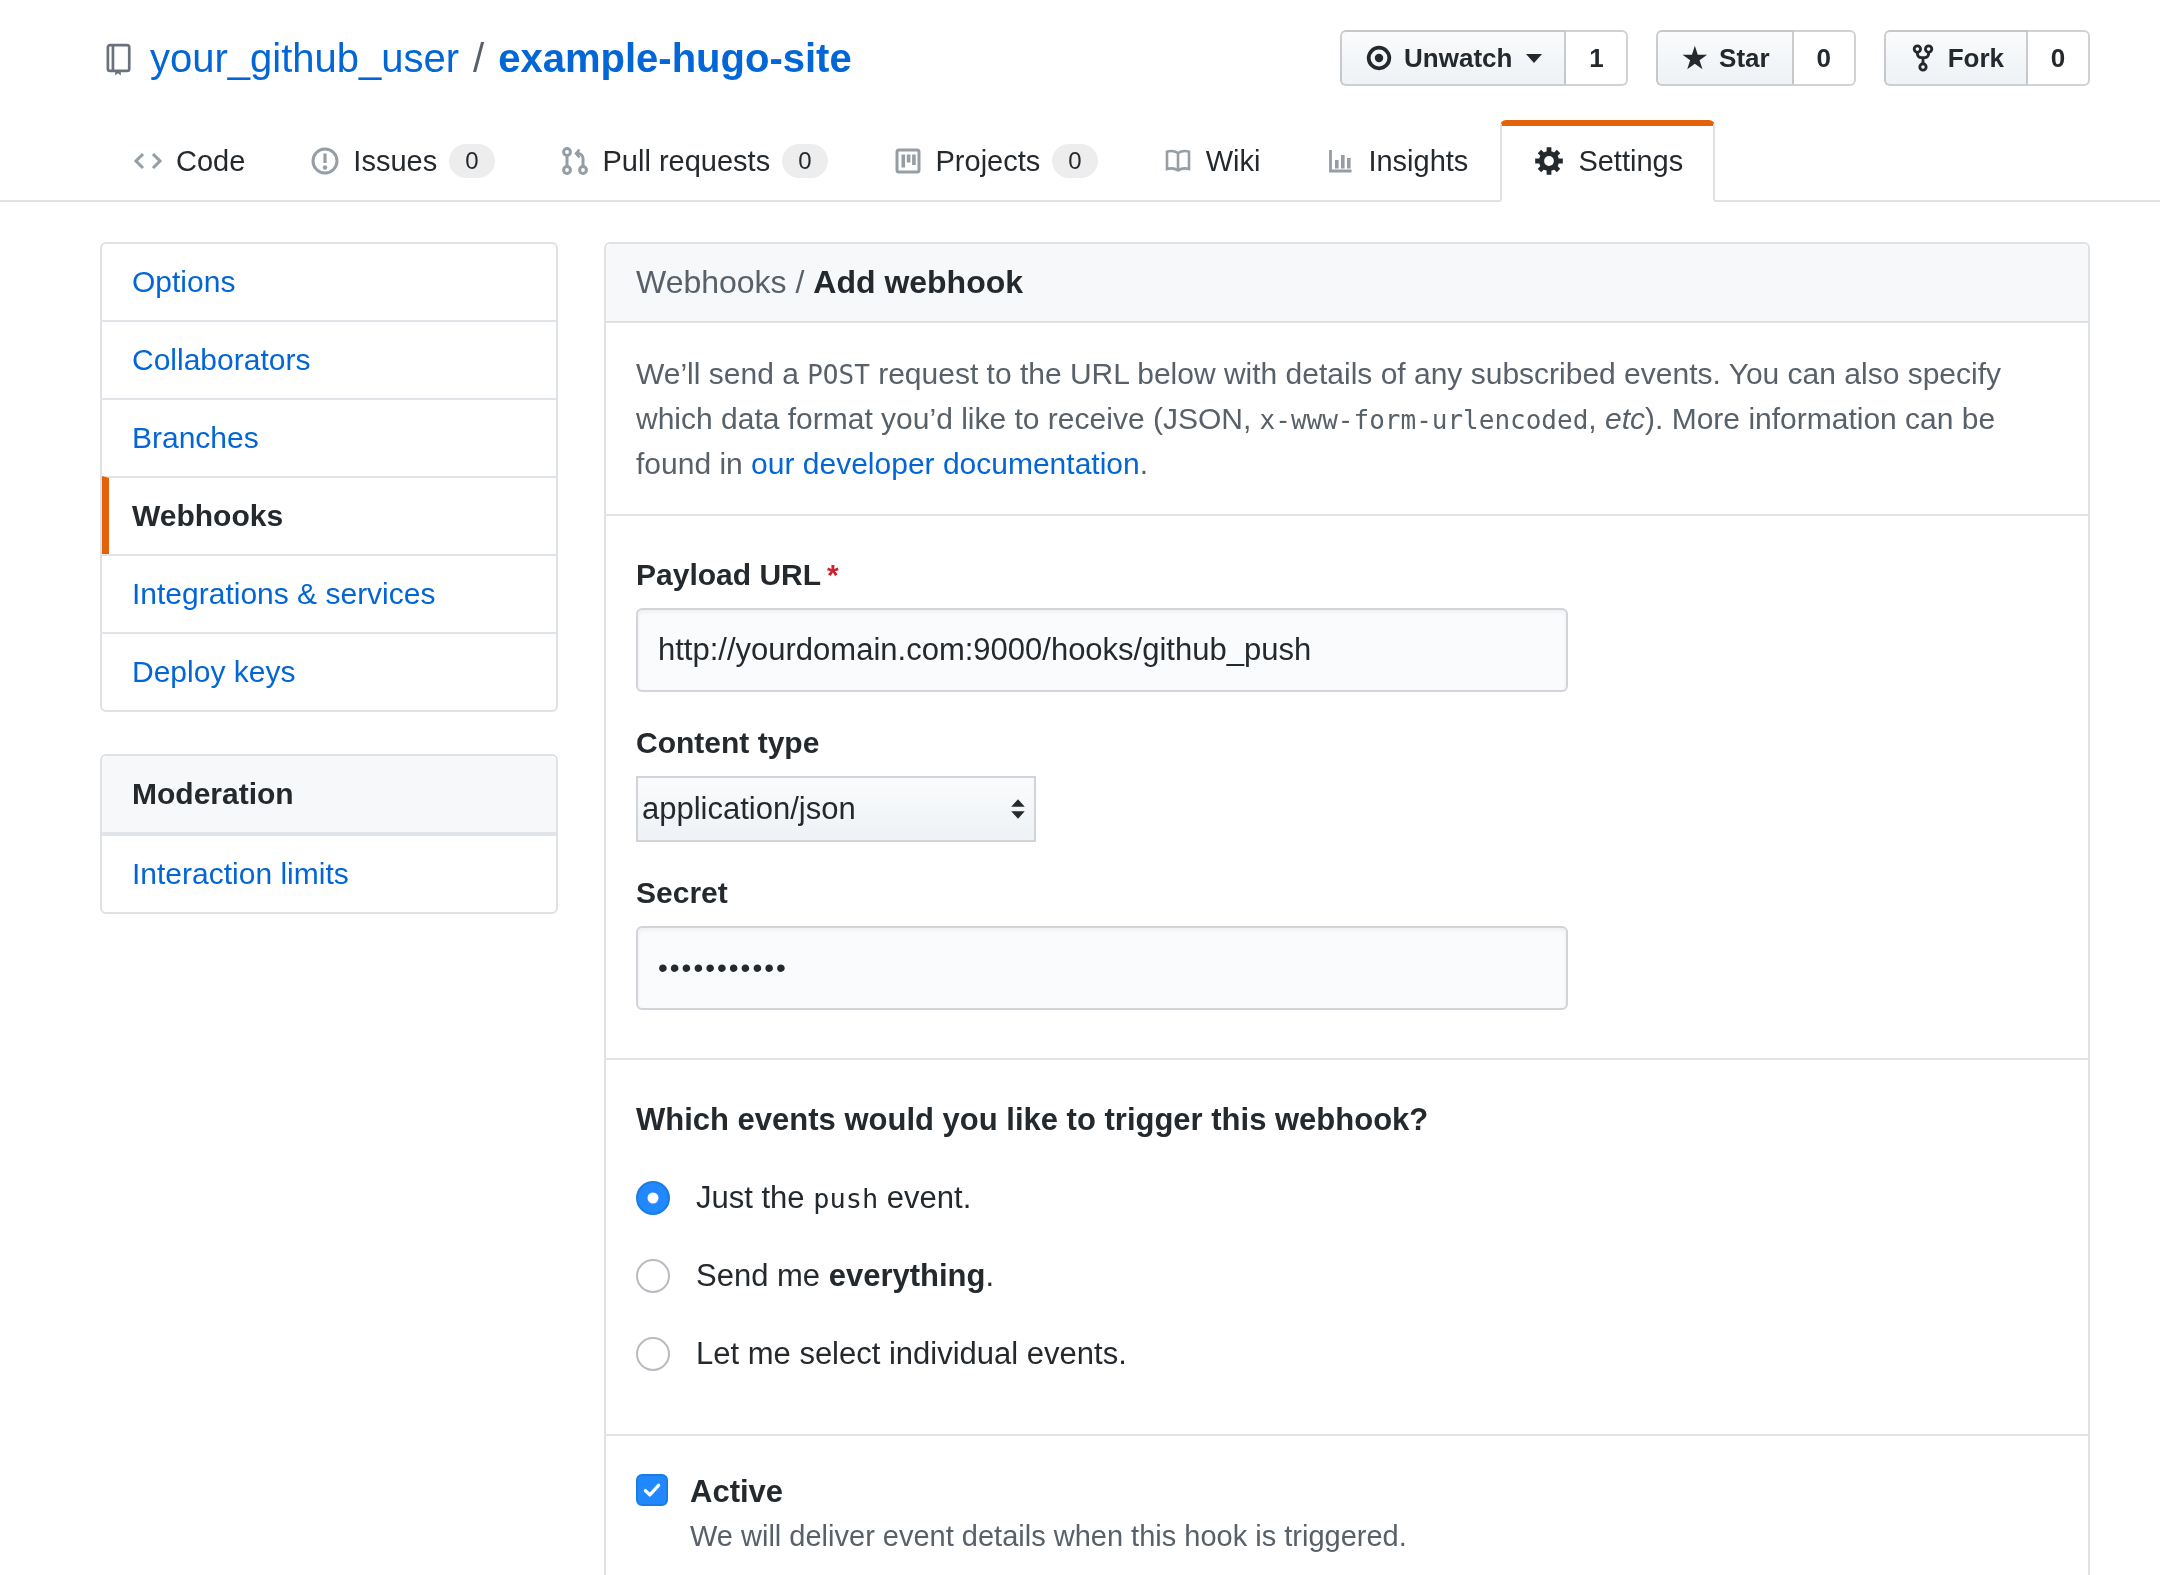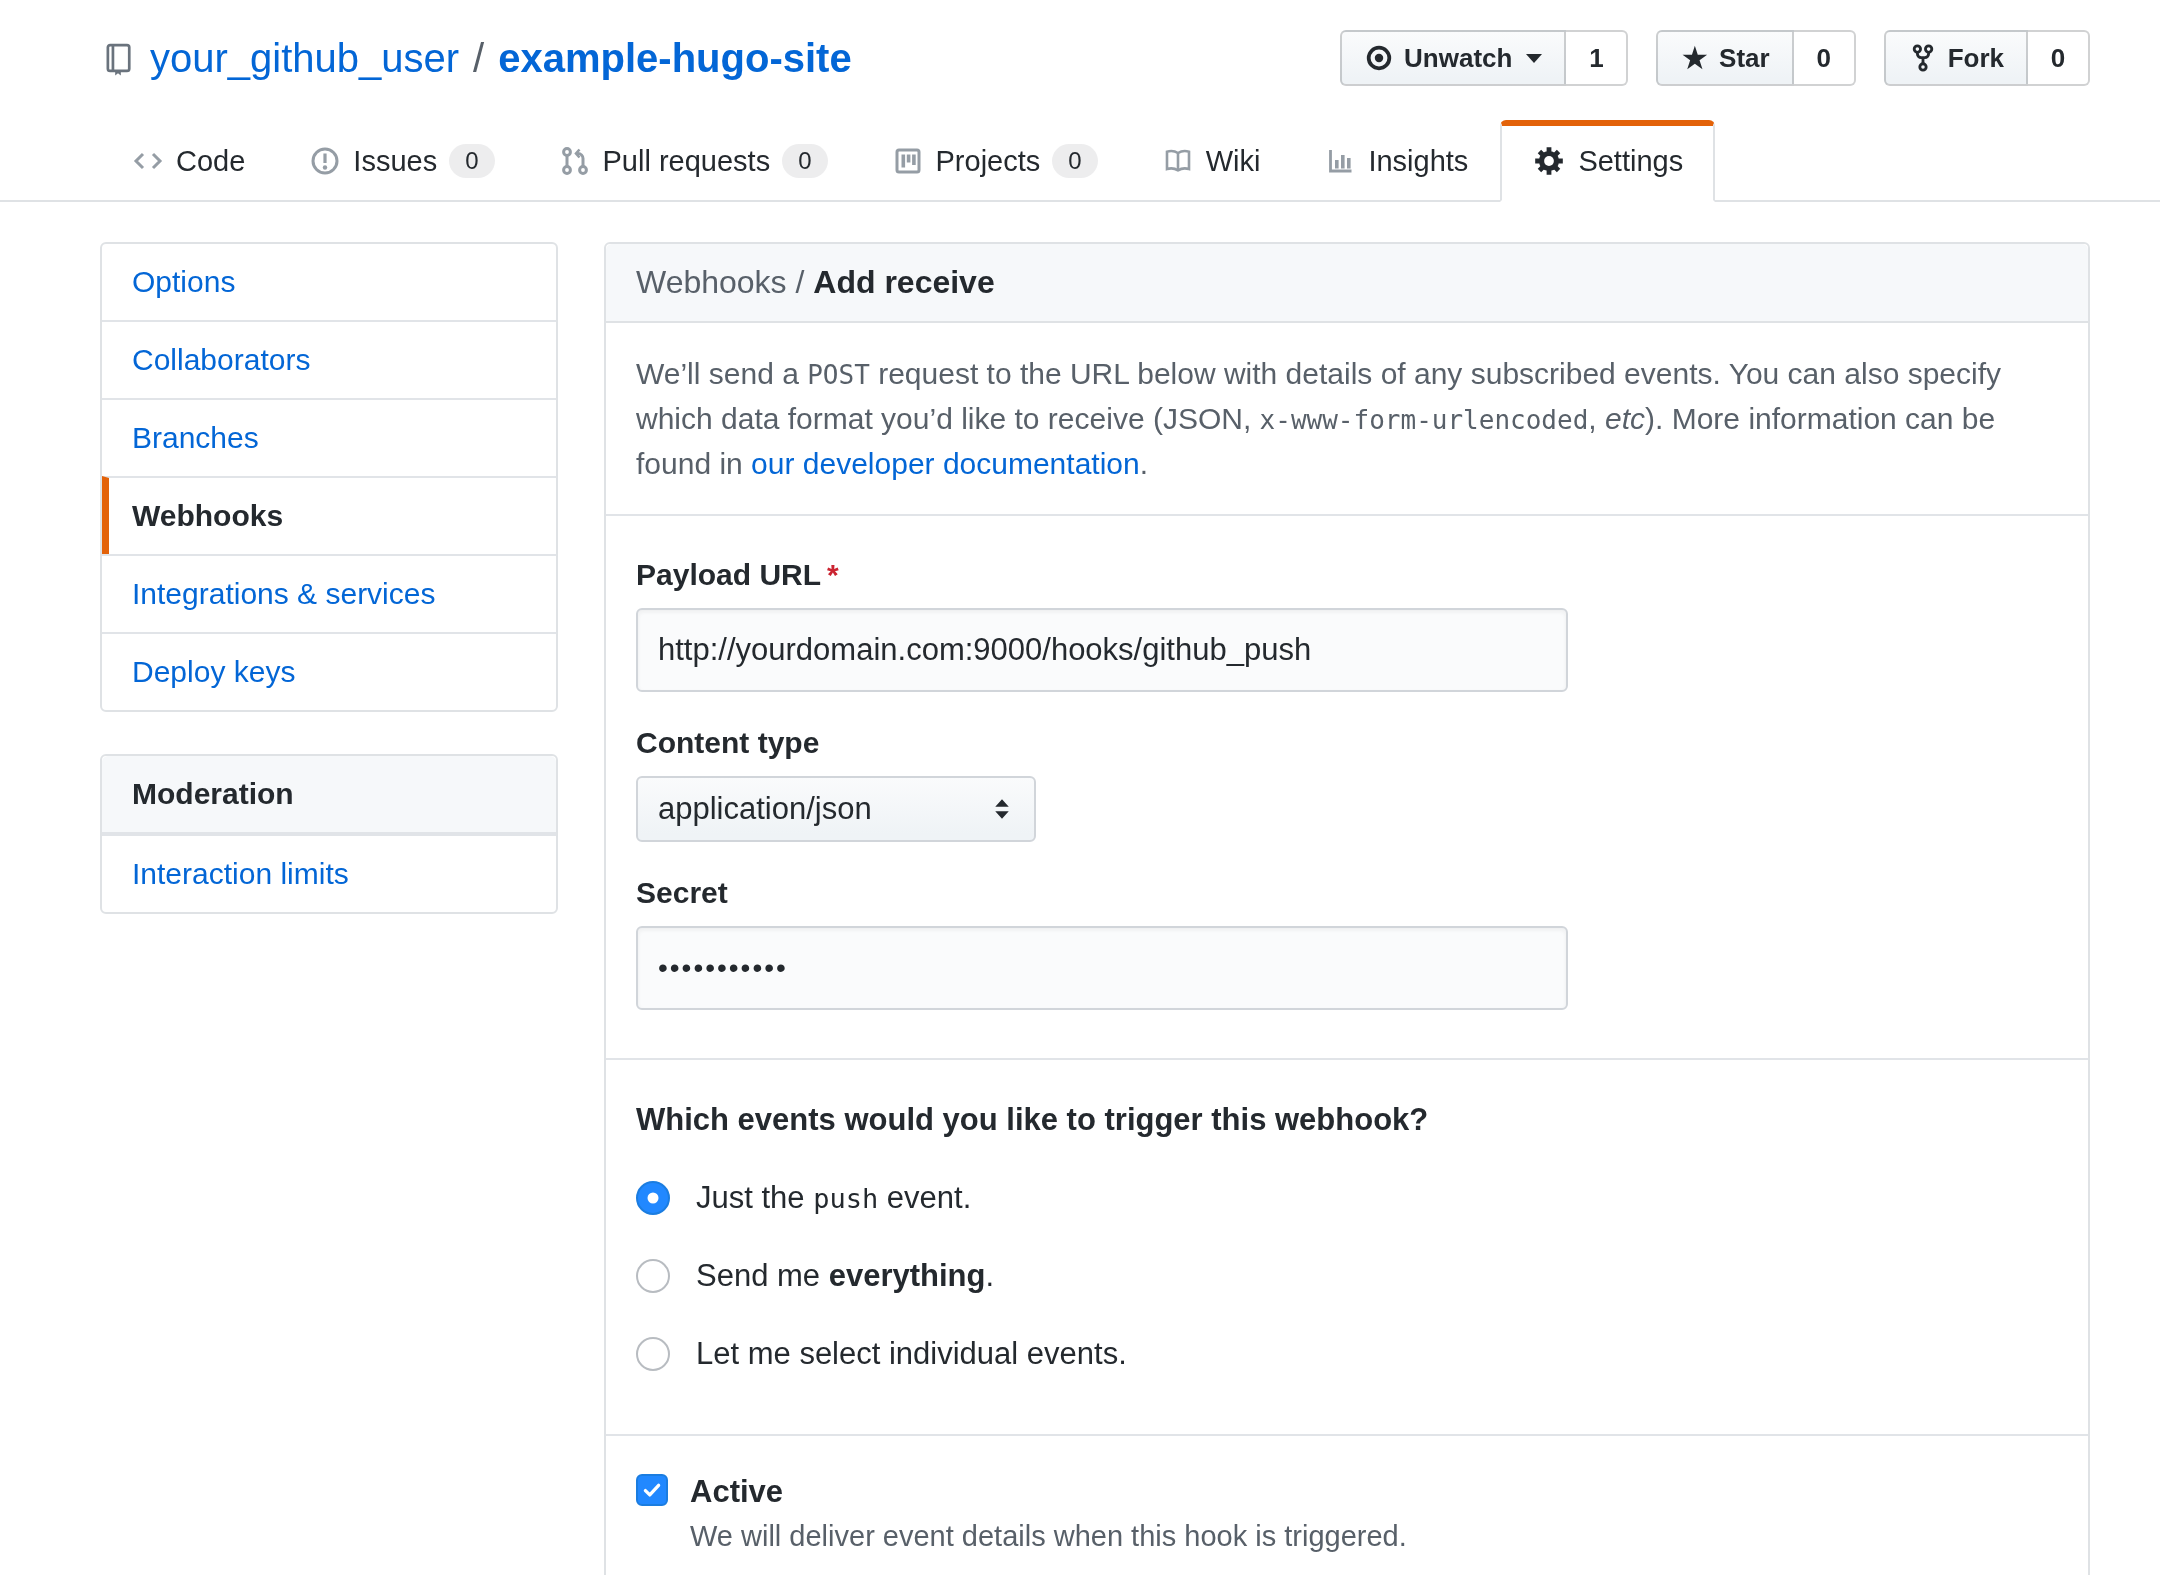--- a/index.html
+++ b/index.html
@@ -111,25 +111,25 @@
   .field-label { font-size: 30px; font-weight: 700; margin-bottom: 16px; }
   .req { color: #cb2431; font-weight: 700; margin-left: 6px; }
   .form-control {
     display: block; width: 932px; height: 84px; padding: 0 20px;
     font-size: 31px; color: #24292e; font-family: "Liberation Sans", sans-serif;
     background: #fafbfc; border: 2px solid #d1d5da; border-radius: 6px;
     box-shadow: inset 0 2px 4px rgba(27,31,35,0.06); outline: none;
   }
   .secret-input { font-size: 28px; letter-spacing: 2px; }
   .select-box {
-    width: 400px; height: 66px; padding: 0 20px;
+    width: 400px; height: 66px; padding: 0 4px;
     display: flex; align-items: center; justify-content: space-between;
     font-size: 31px; color: #24292e; cursor: pointer;
     background: linear-gradient(-180deg, #fafbfc, #eff3f6 90%);
-    border: 2px solid #d1d5da; border-radius: 6px;
+    border: 2px solid #d1d5da; border-radius: 0;
   }
 
   .events-heading { font-size: 31px; font-weight: 700; margin: 14px 0 16px; }
   .radio-row { display: flex; align-items: center; gap: 26px; margin: 42px 0; font-size: 31px; cursor: pointer; }
   .radio-row:last-child { margin-bottom: 34px; }
   .radio {
     width: 34px; height: 34px; border-radius: 50%; flex: none; position: relative;
     background: #fff; border: 2px solid #b8bcc1;
   }
   .radio.on { background: #2188ff; border-color: #1b7de0; }
@@ -309,21 +309,21 @@
         <a class="menu-item">Deploy keys</a>
       </nav>
       <nav class="menu">
         <div class="menu-header">Moderation</div>
         <a class="menu-item">Interaction limits</a>
       </nav>
     </aside>
 
     <section class="panel">
       <div class="panel-head">
-        <span>Webhooks</span><span> / </span><b>Add receive</b>
+        <span>Webhooks</span><span> / </span><b>Add webhook</b>
       </div>
 
       <div class="section">
         <p class="desc"><span>We’ll send a </span><code>POST</code><span> request to the URL below with details of any subscribed events. You can also specify which data format you’d like to receive (JSON, </span><code>x-www-form-urlencoded</code><span>, </span><span class="em">etc</span><span>). More information can be found in </span><a class="link">our developer documentation</a><span>.</span></p>
       </div>
 
       <div class="section">
         <div class="field">
           <div class="field-label"><span>Payload URL</span><span class="req">*</span></div>
           <input class="form-control" type="text" value="http://yourdomain.com:9000/hooks/github_push" style="">

